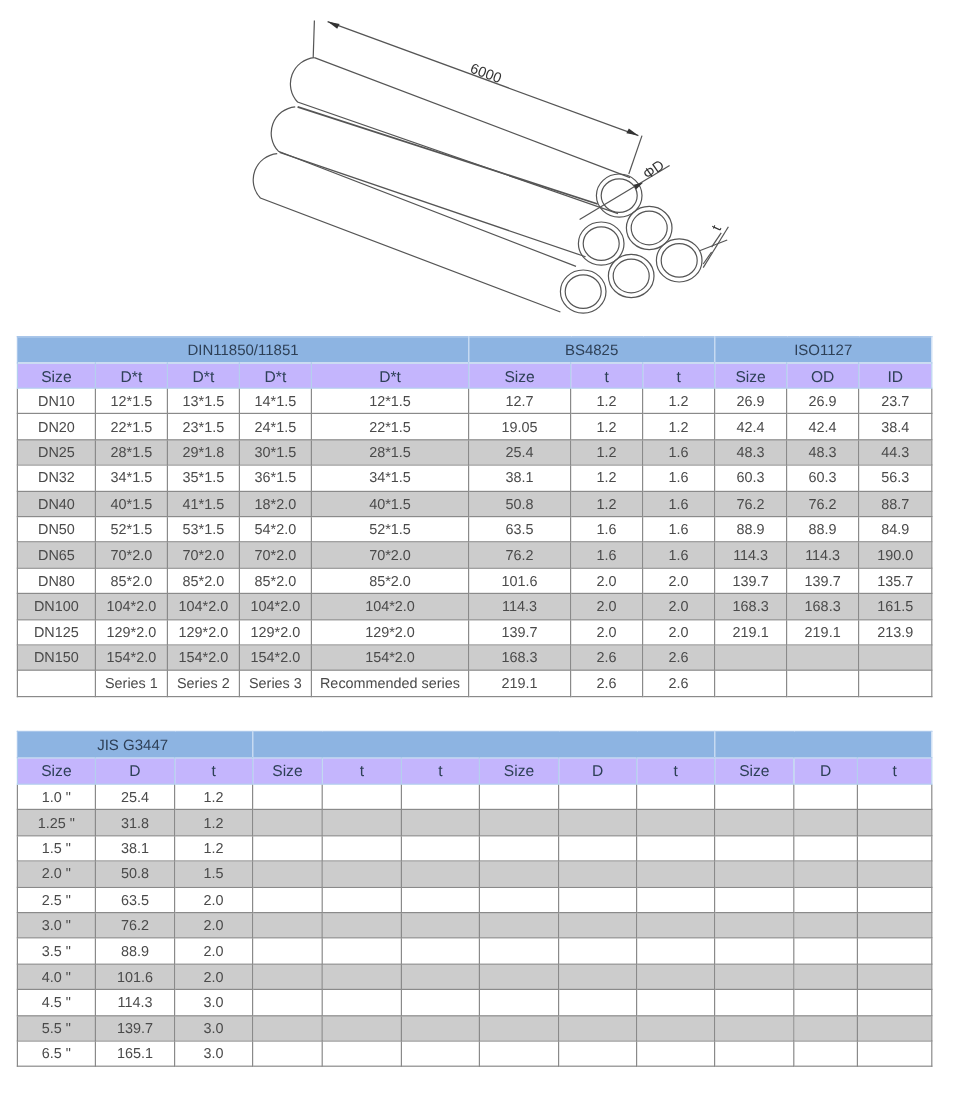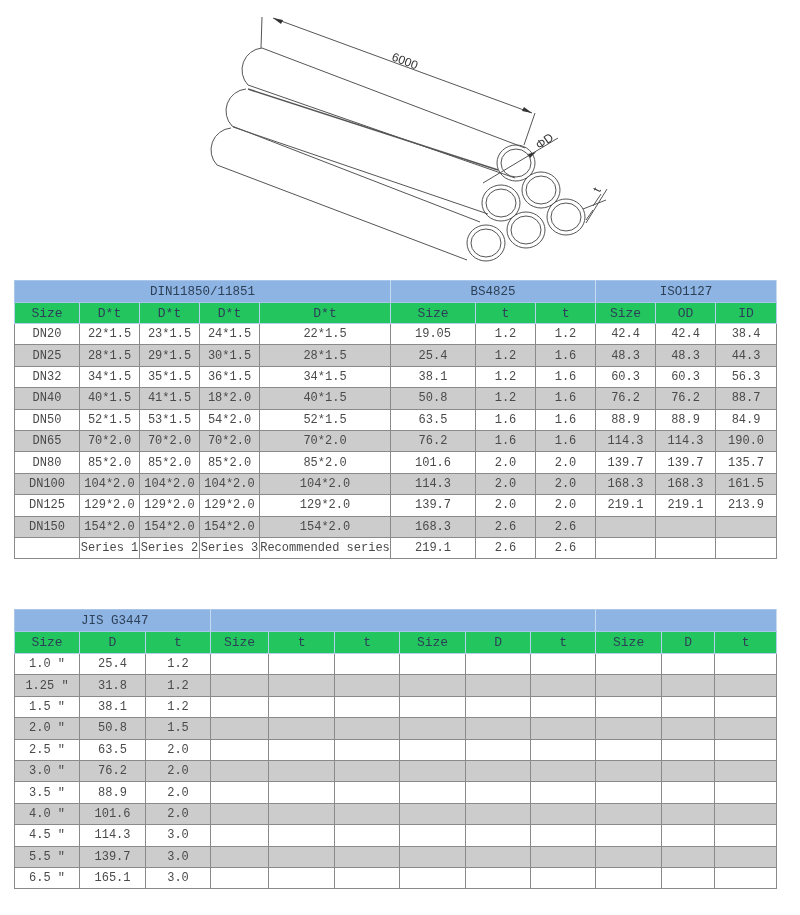--- a/index.html
+++ b/index.html
@@ -1,22 +1,22 @@
 <!DOCTYPE html>
 <html><head>
 <meta charset="utf-8">
 <style>
   html, body { margin:0; padding:0; background:#ffffff; }
   body { width:800px; height:915px; position:relative; overflow:hidden;
          font-family:"Liberation Sans", "DejaVu Sans", sans-serif; color:#444; }
   .drawing { position:absolute; left:0; top:0; width:800px; height:270px; }
-  table { position:absolute; border-collapse:collapse; table-layout:fixed; font-size:12px;font-family:Liberation Mono, monospace; }
+  table { position:absolute; border-collapse:collapse; table-layout:fixed; font-size:12px; }
   td { text-align:center; padding:0; border:1px solid #8a8a8a; color:#4a4a4a; white-space:nowrap; overflow:hidden; }
   tr.title td { background:#8db4e2; color:#2e4057; font-size:12.5px; border-color:#a9c6ea; }
-  tr.head td { background:#22c55e; color:#2e4057; font-size:13px; border-color:#b5cfee; }
+  tr.head td { background:#c4b5fd; color:#2e4057; font-size:13px; border-color:#b5cfee; }
   tr.title td.group { border-right:1px solid #c6daf2; }
   tr.odd td { background:#ffffff; }
   tr.even td { background:#cccccc; }
   #t1 { left:14px; top:280px; width:762px; }
   #t1 tr.title { height:22px; }
   #t1 tr.head { height:21px; }
   #t1 tr.row { height:21.4px; }
   #t2 { left:14px; top:609px; width:762px; }
   #t2 tr.title { height:22px;padding-left:40px; }
   #t2 tr.head { height:22px; }
@@ -99,36 +99,49 @@
         <td>D*t</td>
         <td>D*t</td>
         <td>Size</td>
         <td>t</td>
         <td>t</td>
         <td>Size</td>
         <td>OD</td>
         <td>ID</td>
       </tr>
       <tr class="row odd">
+        <td>DN10</td>
+        <td>12*1.5</td>
+        <td>13*1.5</td>
+        <td>14*1.5</td>
+        <td>12*1.5</td>
+        <td>12.7</td>
+        <td>1.2</td>
+        <td>1.2</td>
+        <td>26.9</td>
+        <td>26.9</td>
+        <td>23.7</td>
+      </tr>
+      <tr class="row odd">
         <td>DN20</td>
         <td>22*1.5</td>
         <td>23*1.5</td>
         <td>24*1.5</td>
         <td>22*1.5</td>
         <td>19.05</td>
         <td>1.2</td>
         <td>1.2</td>
         <td>42.4</td>
         <td>42.4</td>
         <td>38.4</td>
       </tr>
       <tr class="row even">
         <td>DN25</td>
         <td>28*1.5</td>
-        <td>29*1.5</td>
+        <td>29*1.8</td>
         <td>30*1.5</td>
         <td>28*1.5</td>
         <td>25.4</td>
         <td>1.2</td>
         <td>1.6</td>
         <td>48.3</td>
         <td>48.3</td>
         <td>44.3</td>
       </tr>
       <tr class="row odd">

